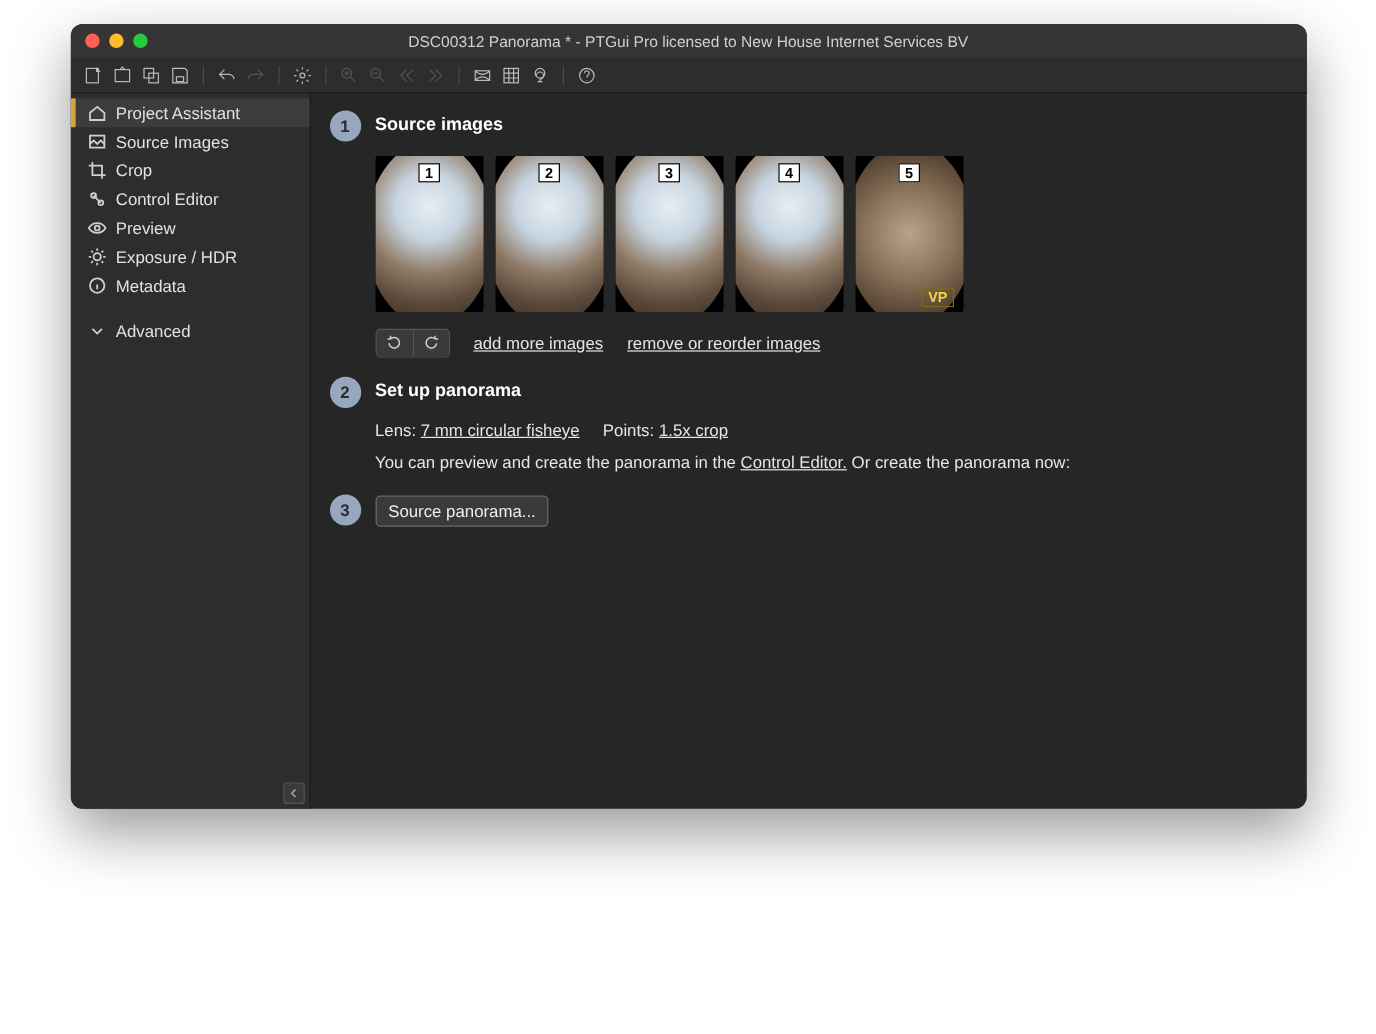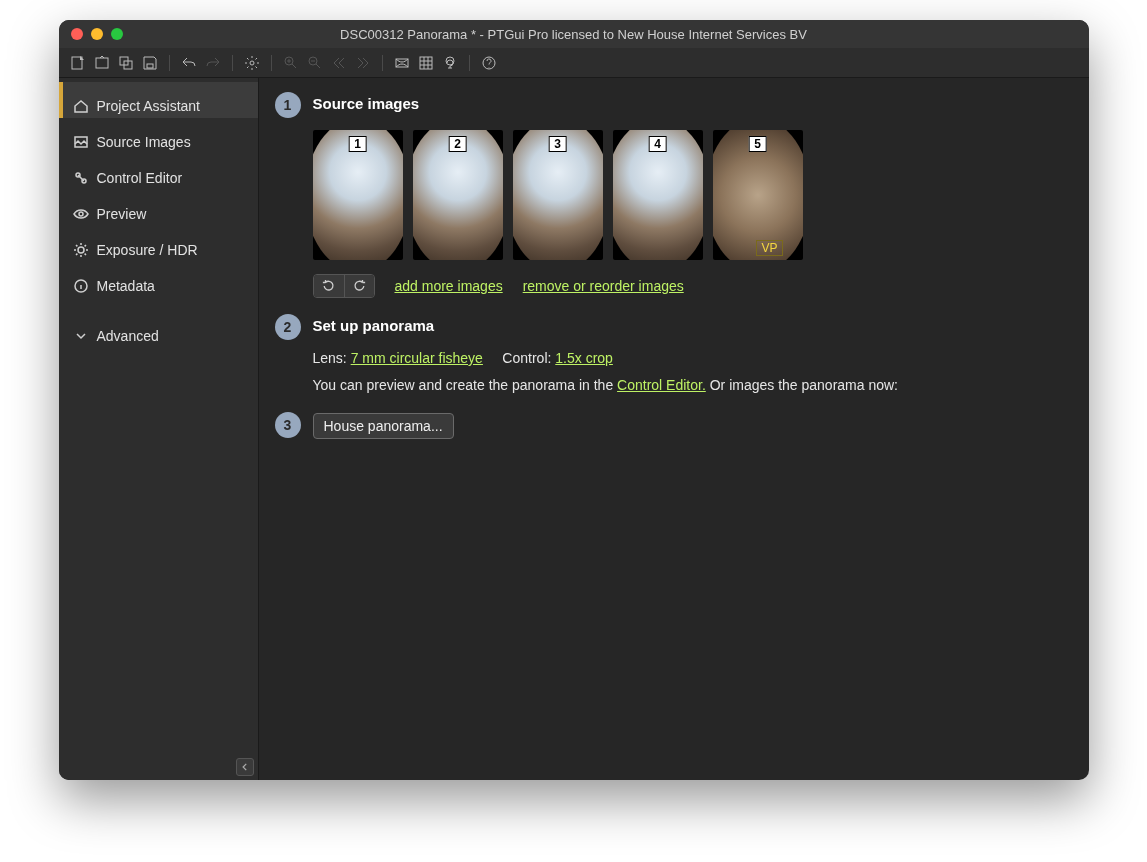--- a/index.html
+++ b/index.html
@@ -8,21 +8,21 @@
     background: #fff;
     display: flex;
     justify-content: center;
     align-items: flex-start;
     padding: 20px;
     height: 862px;
     width: 1147px;
   }
   .window {
     width: 1030px;
-    height: 760px;
+    height: 654px;
     background: #262626;
     border-radius: 10px;
     overflow: hidden;
     box-shadow: 0 20px 50px rgba(0,0,0,0.4);
     display: flex;
     flex-direction: column;
     color: #e4e4e4;
     justify-content: flex-end;
   }
   .titlebar {
@@ -77,21 +77,21 @@
     background: #2d2d2d;
     border-right: 1px solid #1a1a1a;
     padding-top: 4px;
     display:flex;
     flex-direction:column;
   }
   .side-item {
     display: flex;
     align-items: center;
     gap: 8px;
-    padding: 16px 10px 4px 14px;
+    padding: 4px 10px 4px 14px;
     font-size: 14px;
     color: #e2e2e2;
     cursor: pointer;
     position: relative;
   }
   .side-item.active {
     background: #3c3c3c;
   }
   .side-item.active::before {
     content: "";
@@ -170,24 +170,24 @@
   .thumb .badge {
     background: #fff;
     color: #000;
     font-weight: 700;
     font-size: 12px;
     padding: 0 5px;
     border: 1px solid #000;
   }
   .thumb .vp {
     position: absolute;
-    right: 20px; bottom: 4px;
+    right: 8px; bottom: 4px;
     background: transparent;
     color: #f4d73f;
-    font-weight: 400;
+    font-weight: 700;
     font-size: 12px;
     border: 1px solid #7a6a1c;
     padding: 0 4px;
   }
   .fisheye {
     position:absolute; inset:0;
     border-radius:50%;
     background: radial-gradient(circle at 50% 35%, #e6eef5 0%, #c7d4df 25%, #8e7964 50%, #5f4d3e 70%, #2a2017 100%);
     transform: scale(1.18);
   }
@@ -207,21 +207,21 @@
   }
   .btn-pair .pbtn {
     width: 30px; height: 22px;
     display:flex;align-items:center;justify-content:center;
     background: #3a3a3a;
     color: #ccc;
     cursor: pointer;
   }
   .btn-pair .pbtn + .pbtn { border-left:1px solid #555; }
   .link {
-    color: #bef264;
+    color: #e5e5e5;
     text-decoration: underline;
     cursor: pointer;
   }
   .text-line { margin: 6px 0; line-height:1.5; }
   .ptbtn {
     display:inline-block;
     background:#3a3a3a;
     border:1px solid #6a6a6a;
     border-radius:4px;
     color:#eee;
@@ -345,20 +345,26 @@
             <path d="M2 8l6-5 6 5v6H2z"></path>
           </svg>
         <span>Project Assistant</span>
       </div>
       <div class="side-item">
         <svg viewBox="0 0 16 16">
             <rect x="2" y="3" width="12" height="10"></rect>
             <path d="M2 10l3-3 3 3 3-3 3 3"></path>
           </svg>
         <span>Source Images</span>
+      </div>
+      <div class="side-item">
+        <svg viewBox="0 0 16 16">
+            <path d="M4 1v11h11M1 4h11v11"></path>
+          </svg>
+        <span>Crop</span>
       </div>
       <div class="side-item">
         <svg viewBox="0 0 16 16">
             <circle cx="5" cy="5" r="2"></circle>
             <circle cx="11" cy="11" r="2"></circle>
             <path d="M5 5l6 6"></path>
           </svg>
         <span>Control Editor</span>
       </div>
       <div class="side-item">
@@ -447,29 +453,29 @@
       </div>
 
       <div class="step">
         <div class="step-no">2</div>
         <div class="step-title">Set up panorama</div>
       </div>
       <div class="step-body">
         <div class="text-line">
           <span>Lens: </span><span class="link">7 mm circular fisheye</span>
           &nbsp;&nbsp;&nbsp;
-          <span>Control: </span><span class="link">1.5x crop</span>
+          <span>Points: </span><span class="link">1.5x crop</span>
         </div>
         <div class="text-line">
-          <span>You can preview and create the panorama in the </span><span class="link">Control Editor.</span><span> Or images the panorama now:</span>
+          <span>You can preview and create the panorama in the </span><span class="link">Control Editor.</span><span> Or create the panorama now:</span>
         </div>
       </div>
 
       <div class="step">
         <div class="step-no">3</div>
         <div style="padding-top:1px;">
-          <span class="ptbtn">House panorama...</span>
+          <span class="ptbtn">Source panorama...</span>
         </div>
       </div>
 
     </div>
   </div>
 </div>
 
 </body></html>

